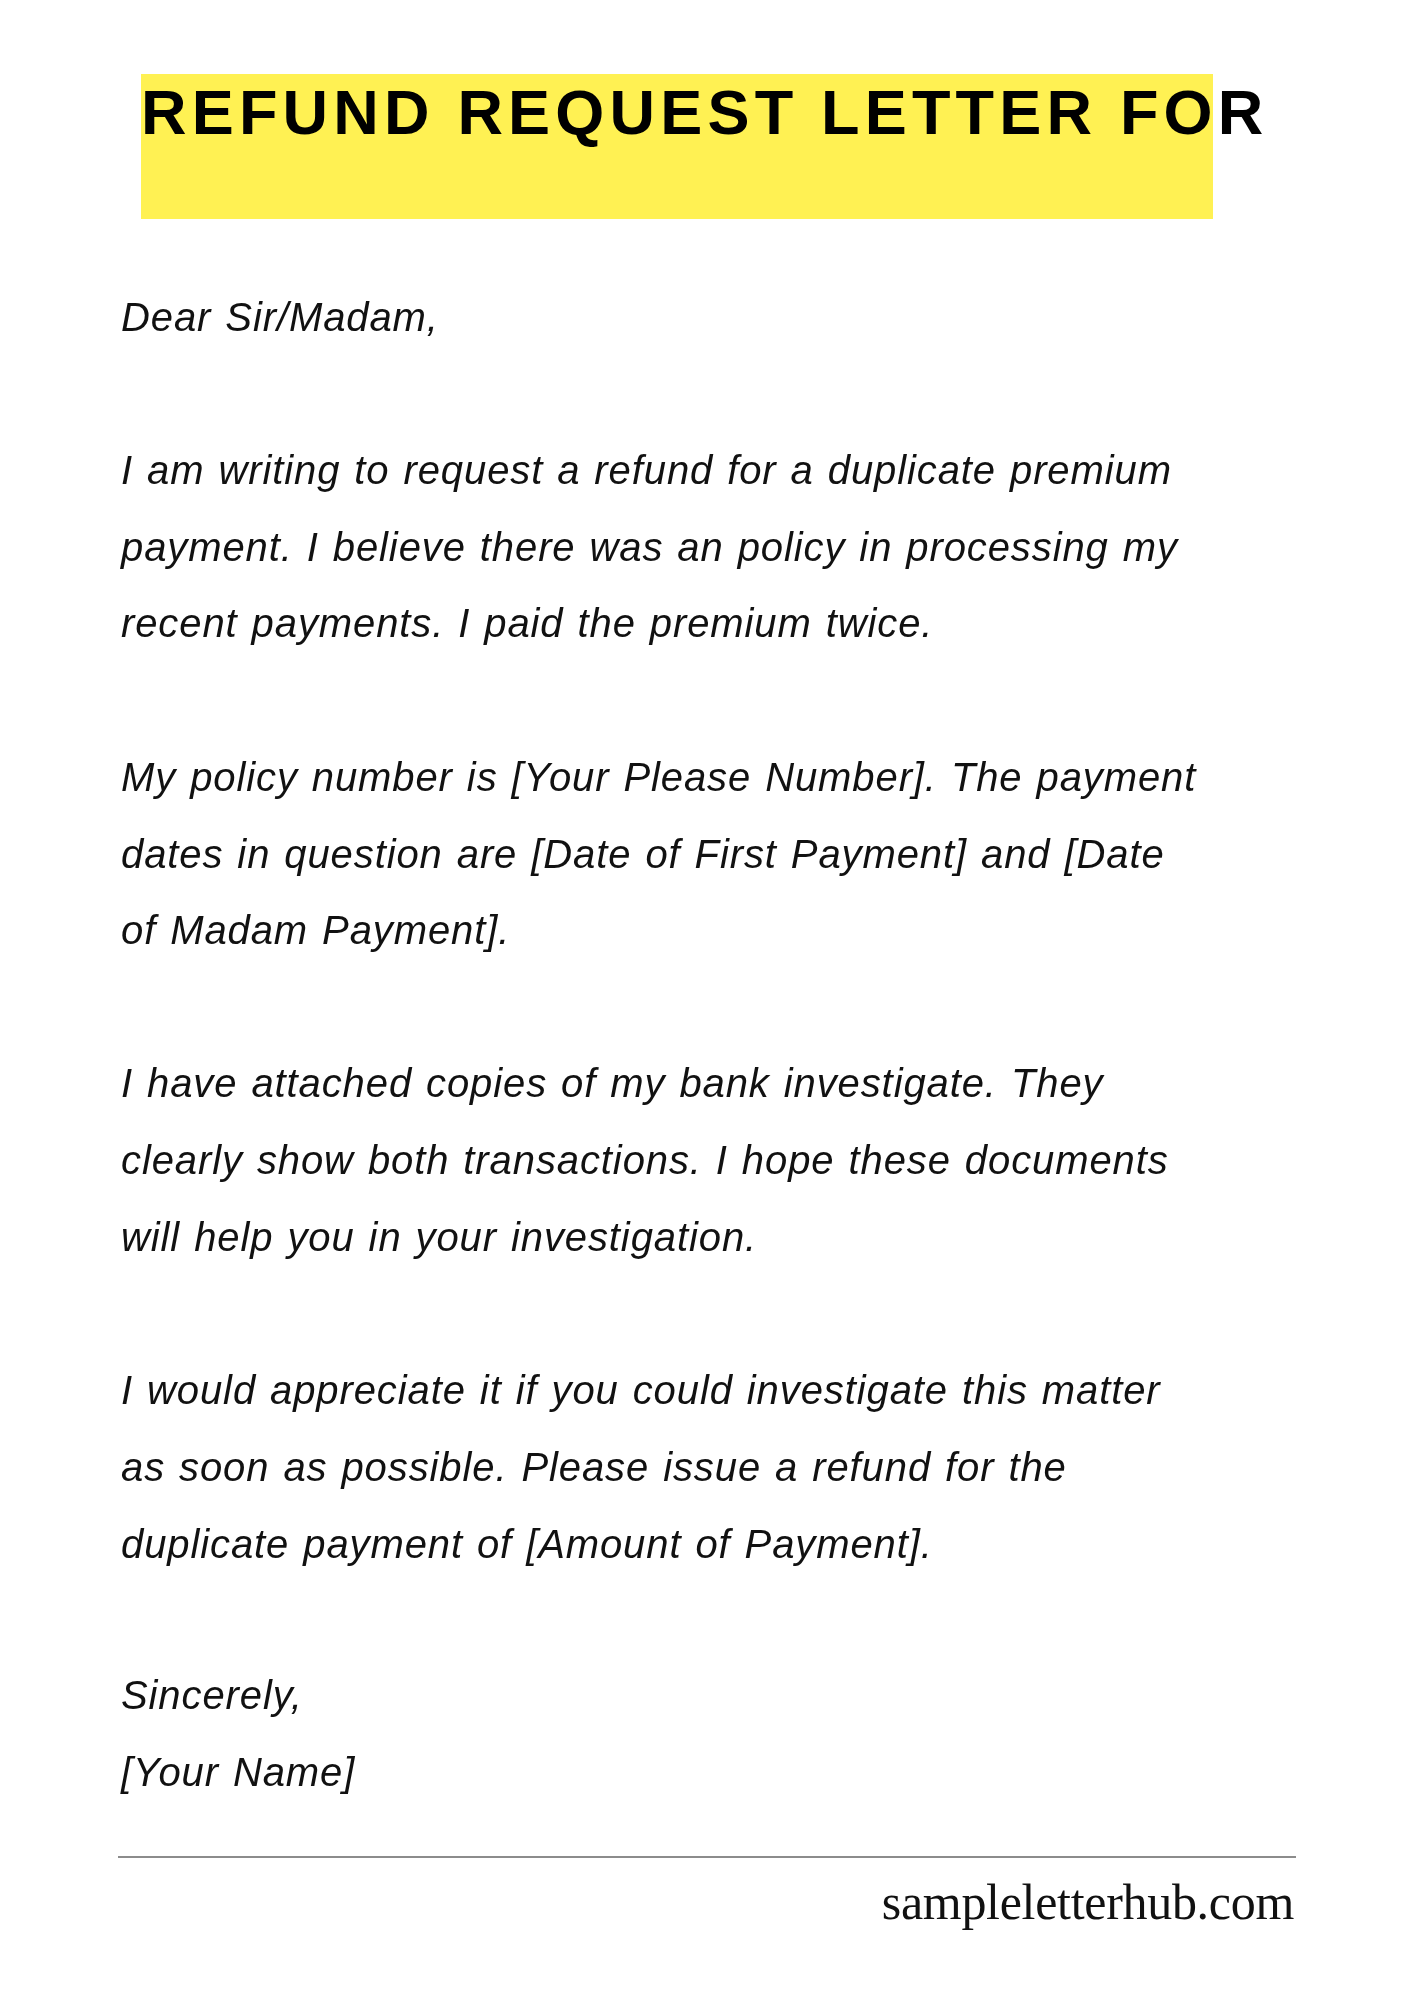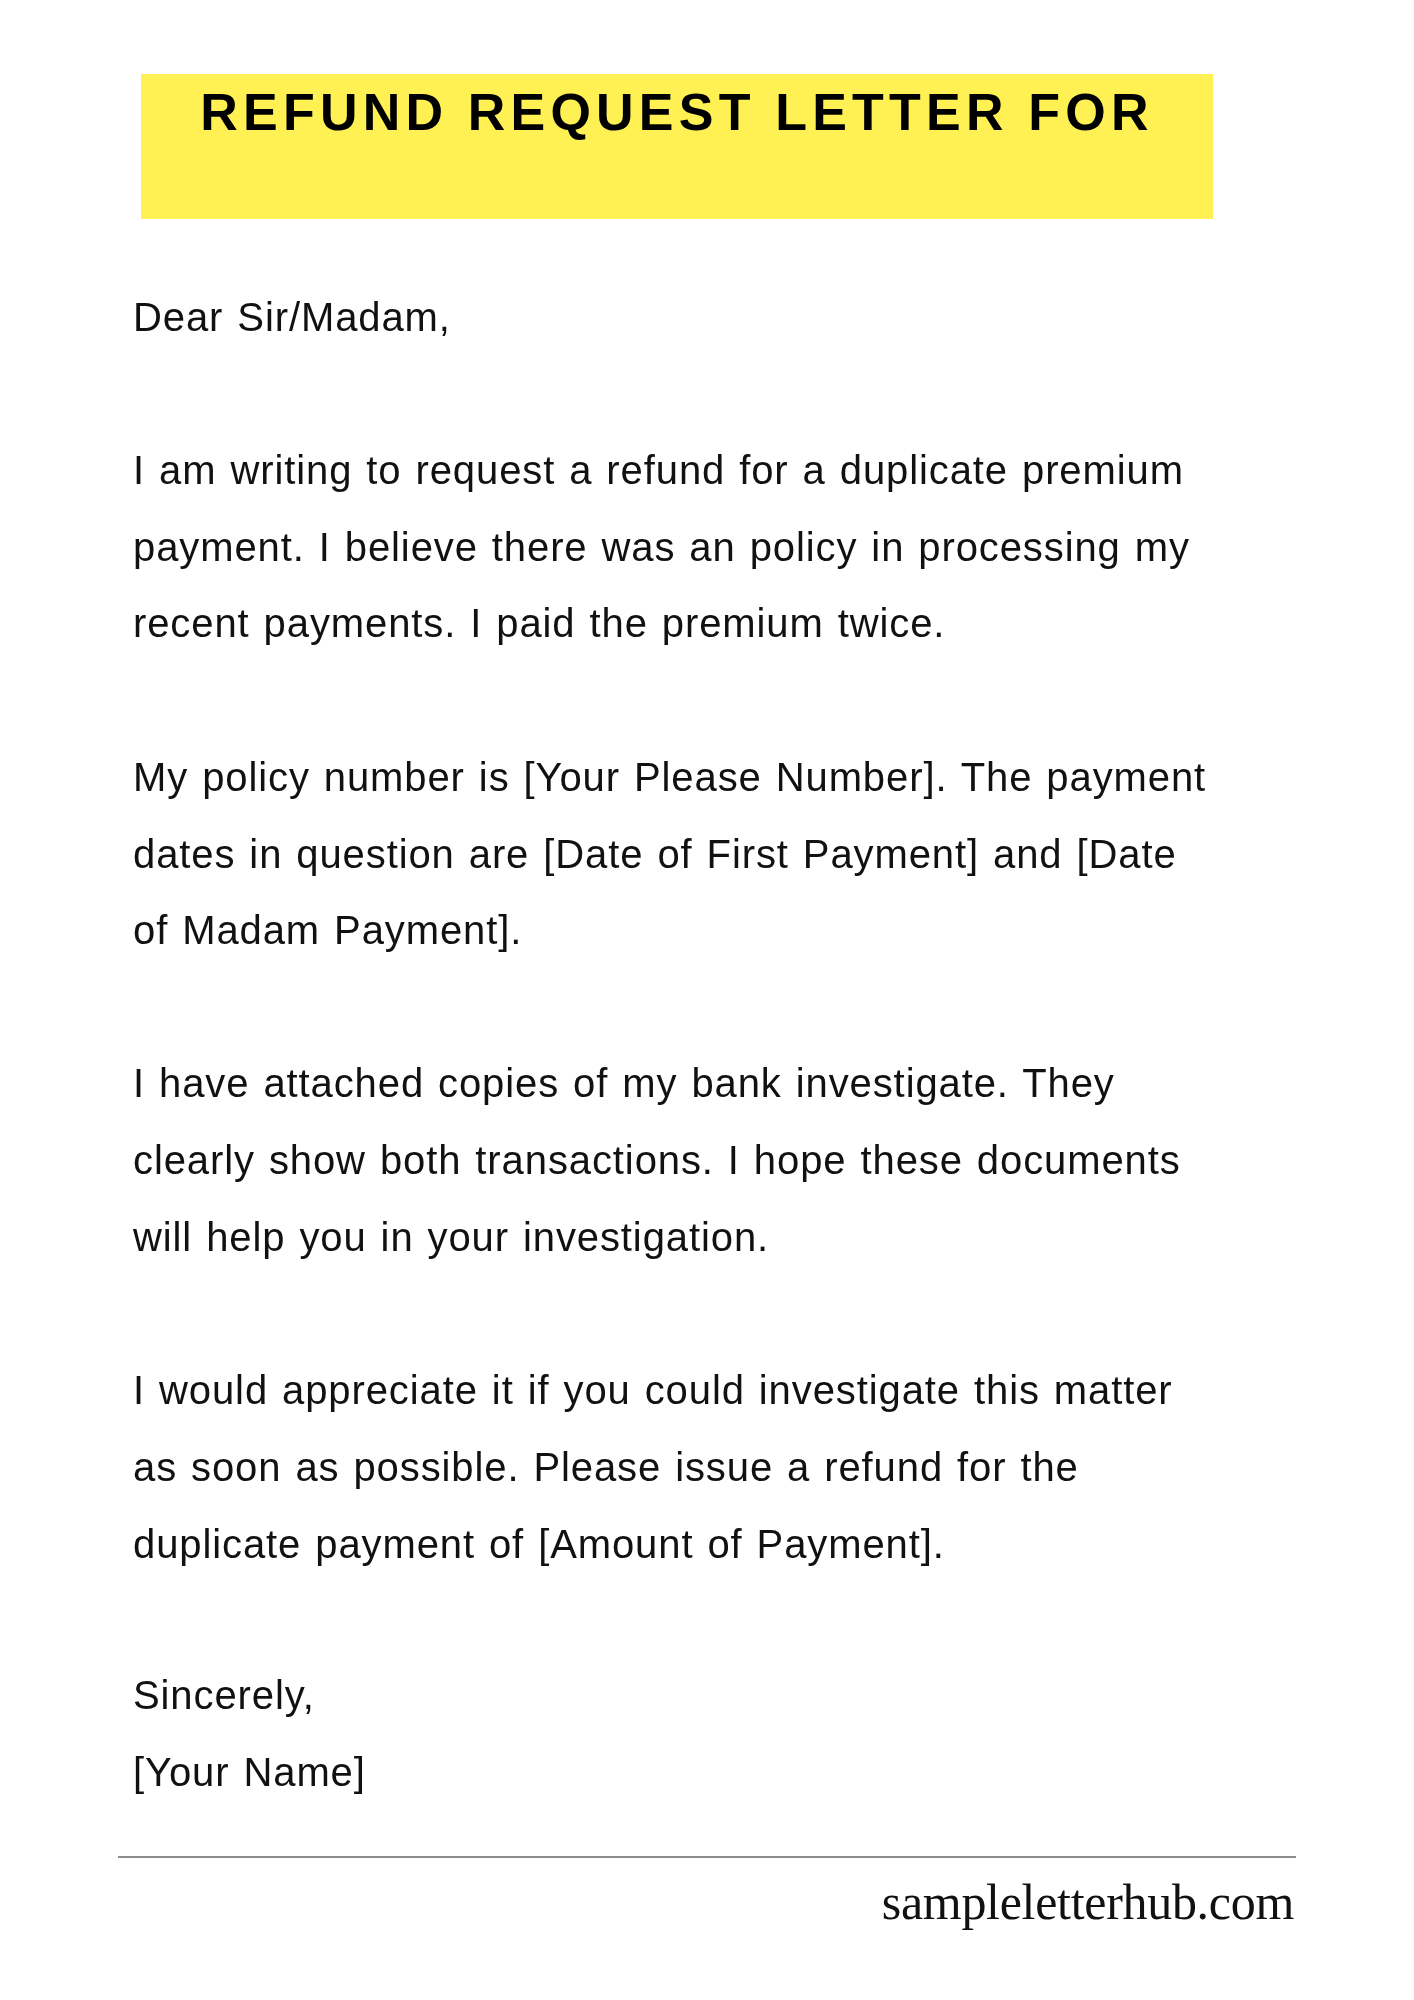--- a/index.html
+++ b/index.html
@@ -23,44 +23,45 @@
     height: 145px;
     background: #FFF153;
   }
   .title-line {
     position: absolute;
     left: 0;
     width: 1072px;
     text-align: center;
     font-family: "Liberation Sans", "DejaVu Sans", sans-serif;
     font-weight: bold;
-    font-size: 52px;
+    font-size: 63px;
     line-height: 54px;
     letter-spacing: 5.2px;
     color: #000000;
     white-space: nowrap;
   }
   .title-line.l1 { top: 11px; }
   .title-line.l2 { top: 88px; letter-spacing: 4.6px; }
 
   .letter {
     position: absolute;
     left: 121px;
     top: 0;
     width: 1220px;
   }
   .line {
     position: absolute;
-    left: 12px;
+    left: 0;
     white-space: nowrap;
     font-size: 40px;
     line-height: 40px;
     letter-spacing: 0.9px;
     word-spacing: 2px;
     color: #111111;
+    font-style: italic;
   }
 
   .footer-rule {
     position: absolute;
     left: 118px;
     top: 1856px;
     width: 1178px;
     height: 2px;
     background: #8c8c8c;
   }

